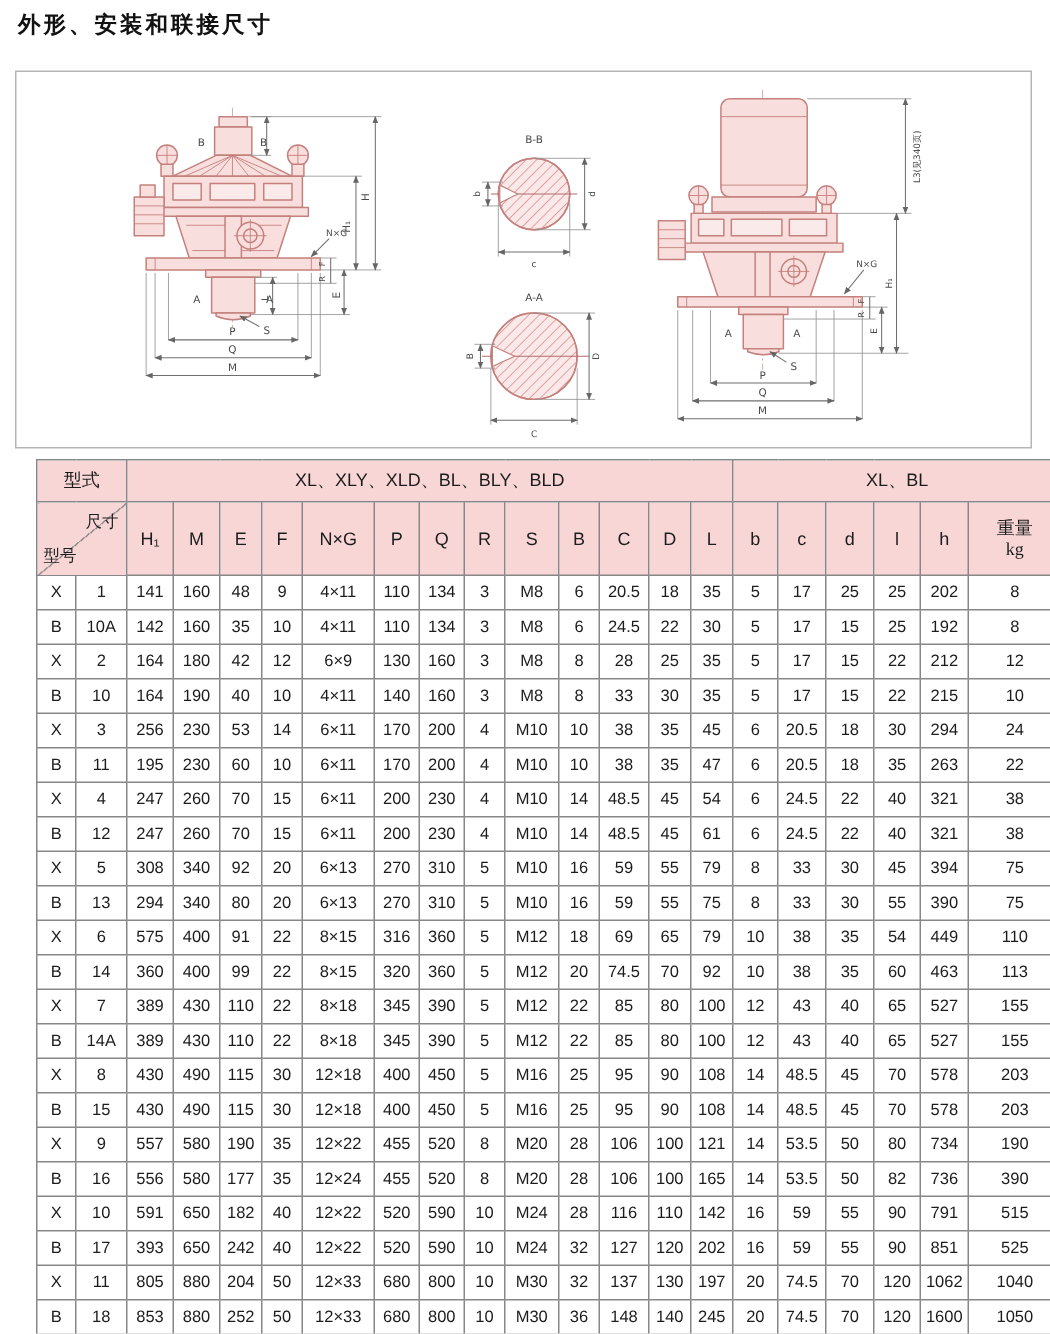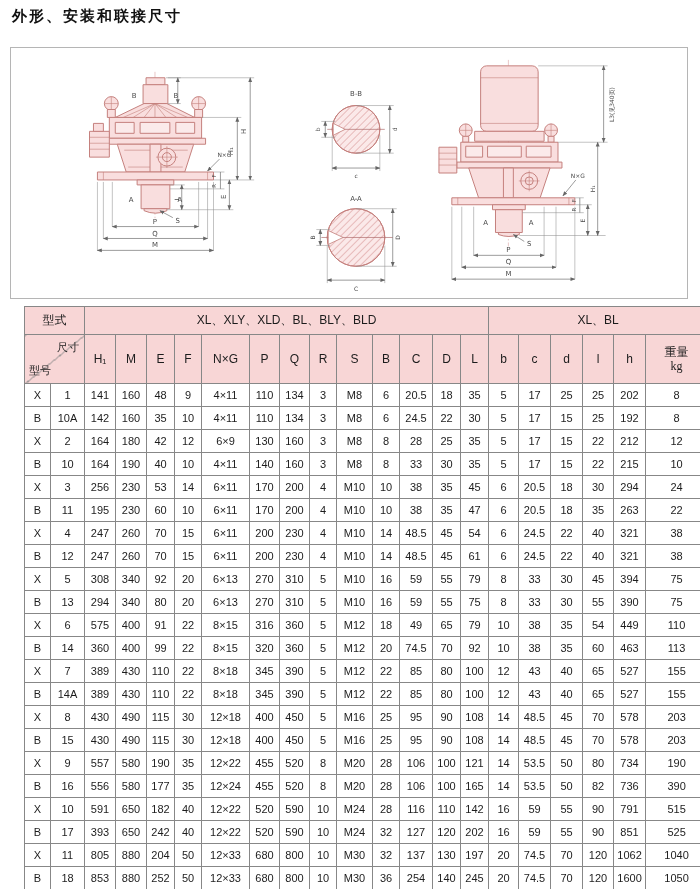--- a/index.html
+++ b/index.html
@@ -529,21 +529,21 @@
           <td>575</td>
           <td>400</td>
           <td>91</td>
           <td>22</td>
           <td>8×15</td>
           <td>316</td>
           <td>360</td>
           <td>5</td>
           <td>M12</td>
           <td>18</td>
-          <td>49</td>
+          <td>69</td>
           <td>65</td>
           <td>79</td>
           <td>10</td>
           <td>38</td>
           <td>35</td>
           <td>54</td>
           <td>449</td>
           <td>110</td>
         </tr>
         <tr>
@@ -782,21 +782,21 @@
           <td>853</td>
           <td>880</td>
           <td>252</td>
           <td>50</td>
           <td>12×33</td>
           <td>680</td>
           <td>800</td>
           <td>10</td>
           <td>M30</td>
           <td>36</td>
-          <td>254</td>
+          <td>148</td>
           <td>140</td>
           <td>245</td>
           <td>20</td>
           <td>74.5</td>
           <td>70</td>
           <td>120</td>
           <td>1600</td>
           <td>1050</td>
         </tr>
       </tbody>

